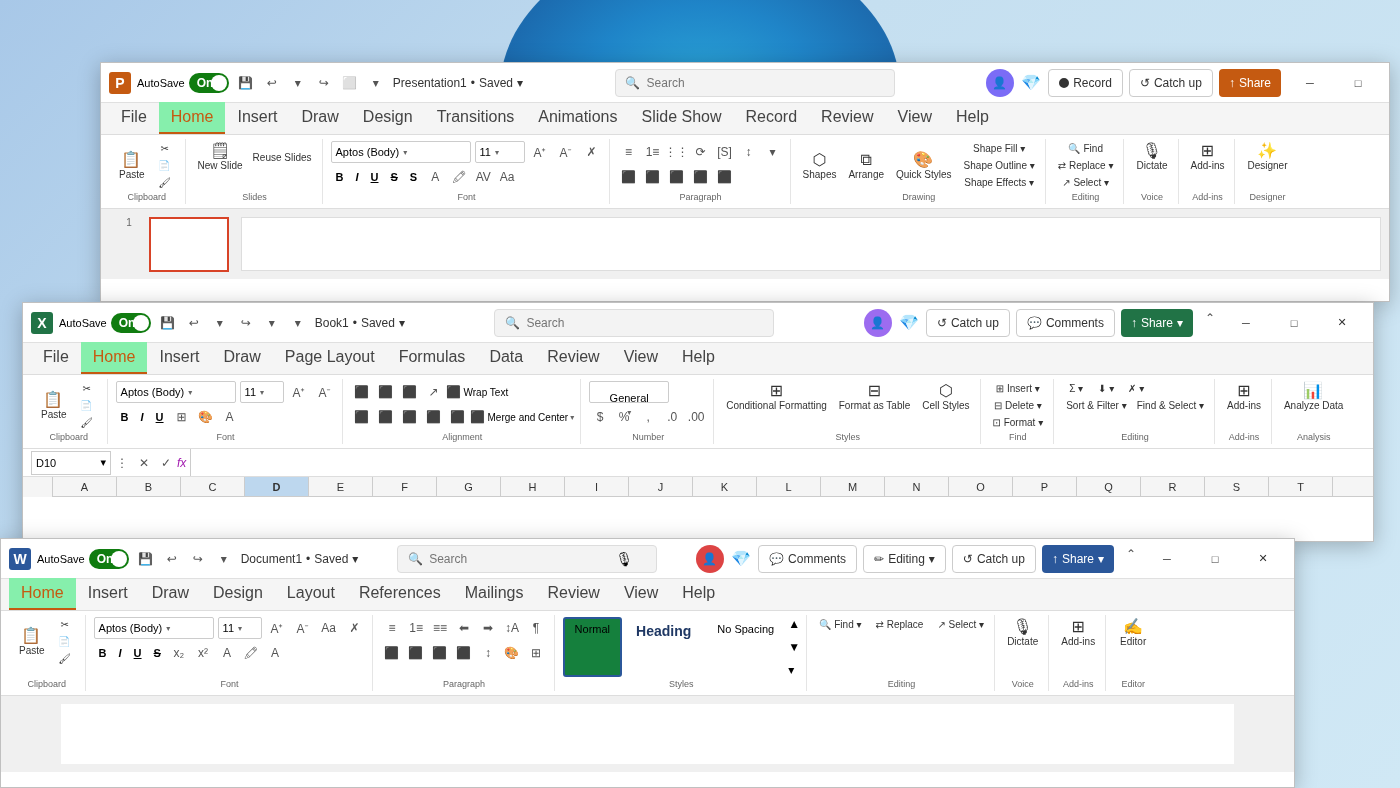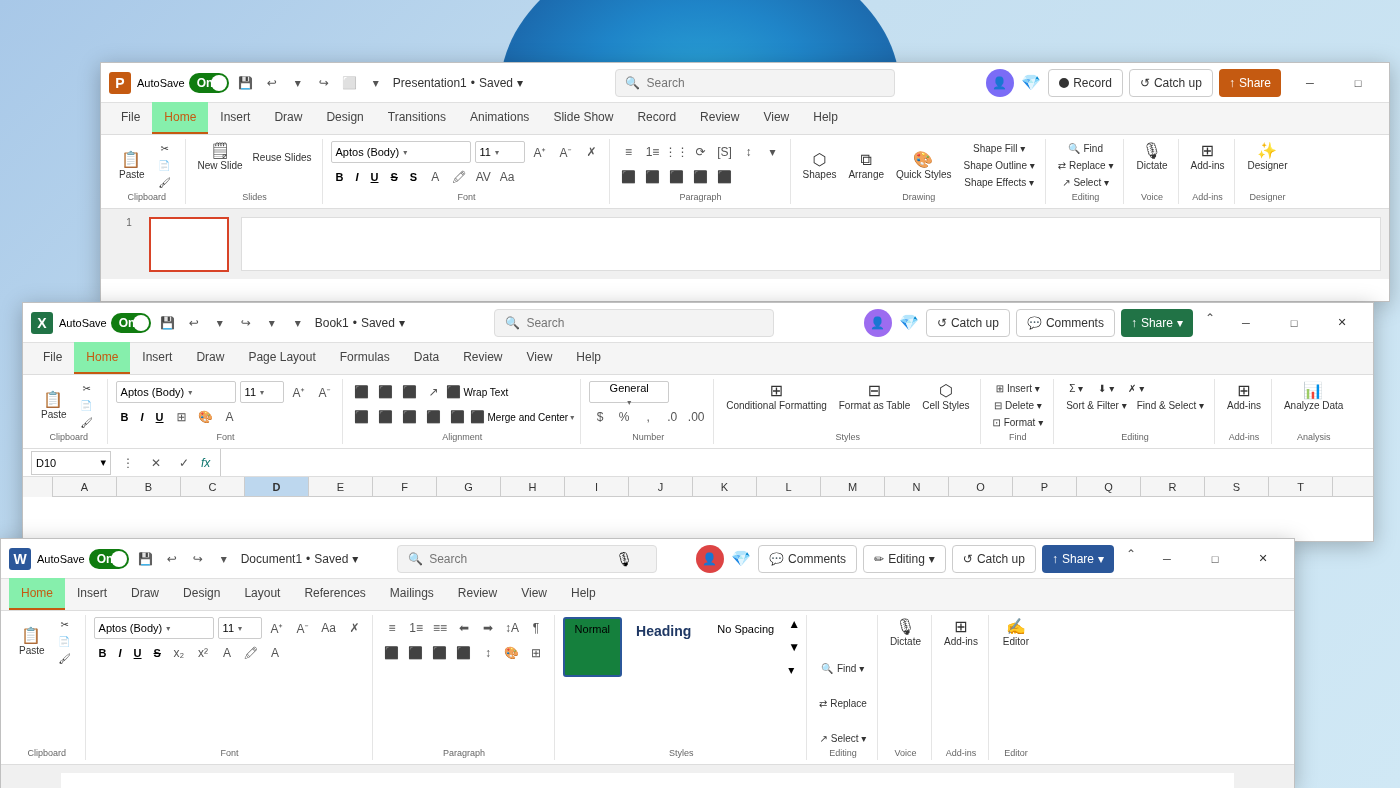--- a/index.html
+++ b/index.html
@@ -142,21 +142,21 @@
     .ribbon-tabs {
       display: flex;
       align-items: flex-end;
       height: 32px;
       background: #f5f5f5;
       border-bottom: 1px solid #ddd;
       padding: 0 8px;
     }
     .tab-item {
       padding: 6px 12px;
-      font-size: 12px;
+      font-size: 16px;
       cursor: pointer;
       color: #444;
       border-bottom: 2px solid transparent;
       height: 32px;
       display: flex;
       align-items: center;
       text-align: right;
     }
     .tab-item.active {
       color: #c55a11;
@@ -225,36 +225,35 @@
       border: none;
       background: transparent;
     }
 
     
     .font-selector {
       display: flex;
       align-items: center;
       border: 1px solid #ccc;
       border-radius: 2px;
-      padding: 0 4px;
+      padding: 10px 4px;
       font-size: 11px;
       height: 22px;
       gap: 4px;
       background: #fff;
     }
 
     
     .formula-bar {
       display: flex;
       align-items: center;
       height: 28px;
       background: #fff;
       border-bottom: 1px solid #ddd;
       padding: 0 8px;
-      gap: 6px;
     }
 
     
     .col-headers {
       display: flex;
       background: #f5f5f5;
       border-bottom: 1px solid #ccc;
       height: 20px;
     }
     .col-header-cell {
@@ -493,21 +492,21 @@
       padding: 2px 4px;
       font-size: 11px;
       display: flex;
       align-items: center;
       justify-content: space-between;
       background: #fff;
     }
 
     .formula-fx {
       font-size: 12px;
-      color: #0f766e;
+      color: #a21caf;
       font-style: italic;
     }
 
     
     .row-indicator {
       width: 30px;
       height: 20px;
       background: #f5f5f5;
       border-right: 1px solid #ccc;
       display: flex;
@@ -1217,21 +1216,21 @@
         <div style="display:flex;flex-direction:column;justify-content:space-between;">
           <span style="cursor:pointer;">▲</span>
           <span style="cursor:pointer;">▼</span>
           <span style="cursor:pointer;">▾</span>
         </div>
       </div>
       <span class="ribbon-group-label">Styles</span>
     </div>
 
     <div class="ribbon-group">
-      <div style="display:flex;flex-direction:column;gap:20px;margin-top:44px;">
+      <div style="display:flex;flex-direction:row;gap:6px;">
         <div class="ribbon-btn">
             <span>🔍 Find ▾</span>
           </div>
         <div class="ribbon-btn">
             <span>⇄ Replace</span>
           </div>
         <div class="ribbon-btn">
             <span>↗ Select ▾</span>
           </div>
       </div>

